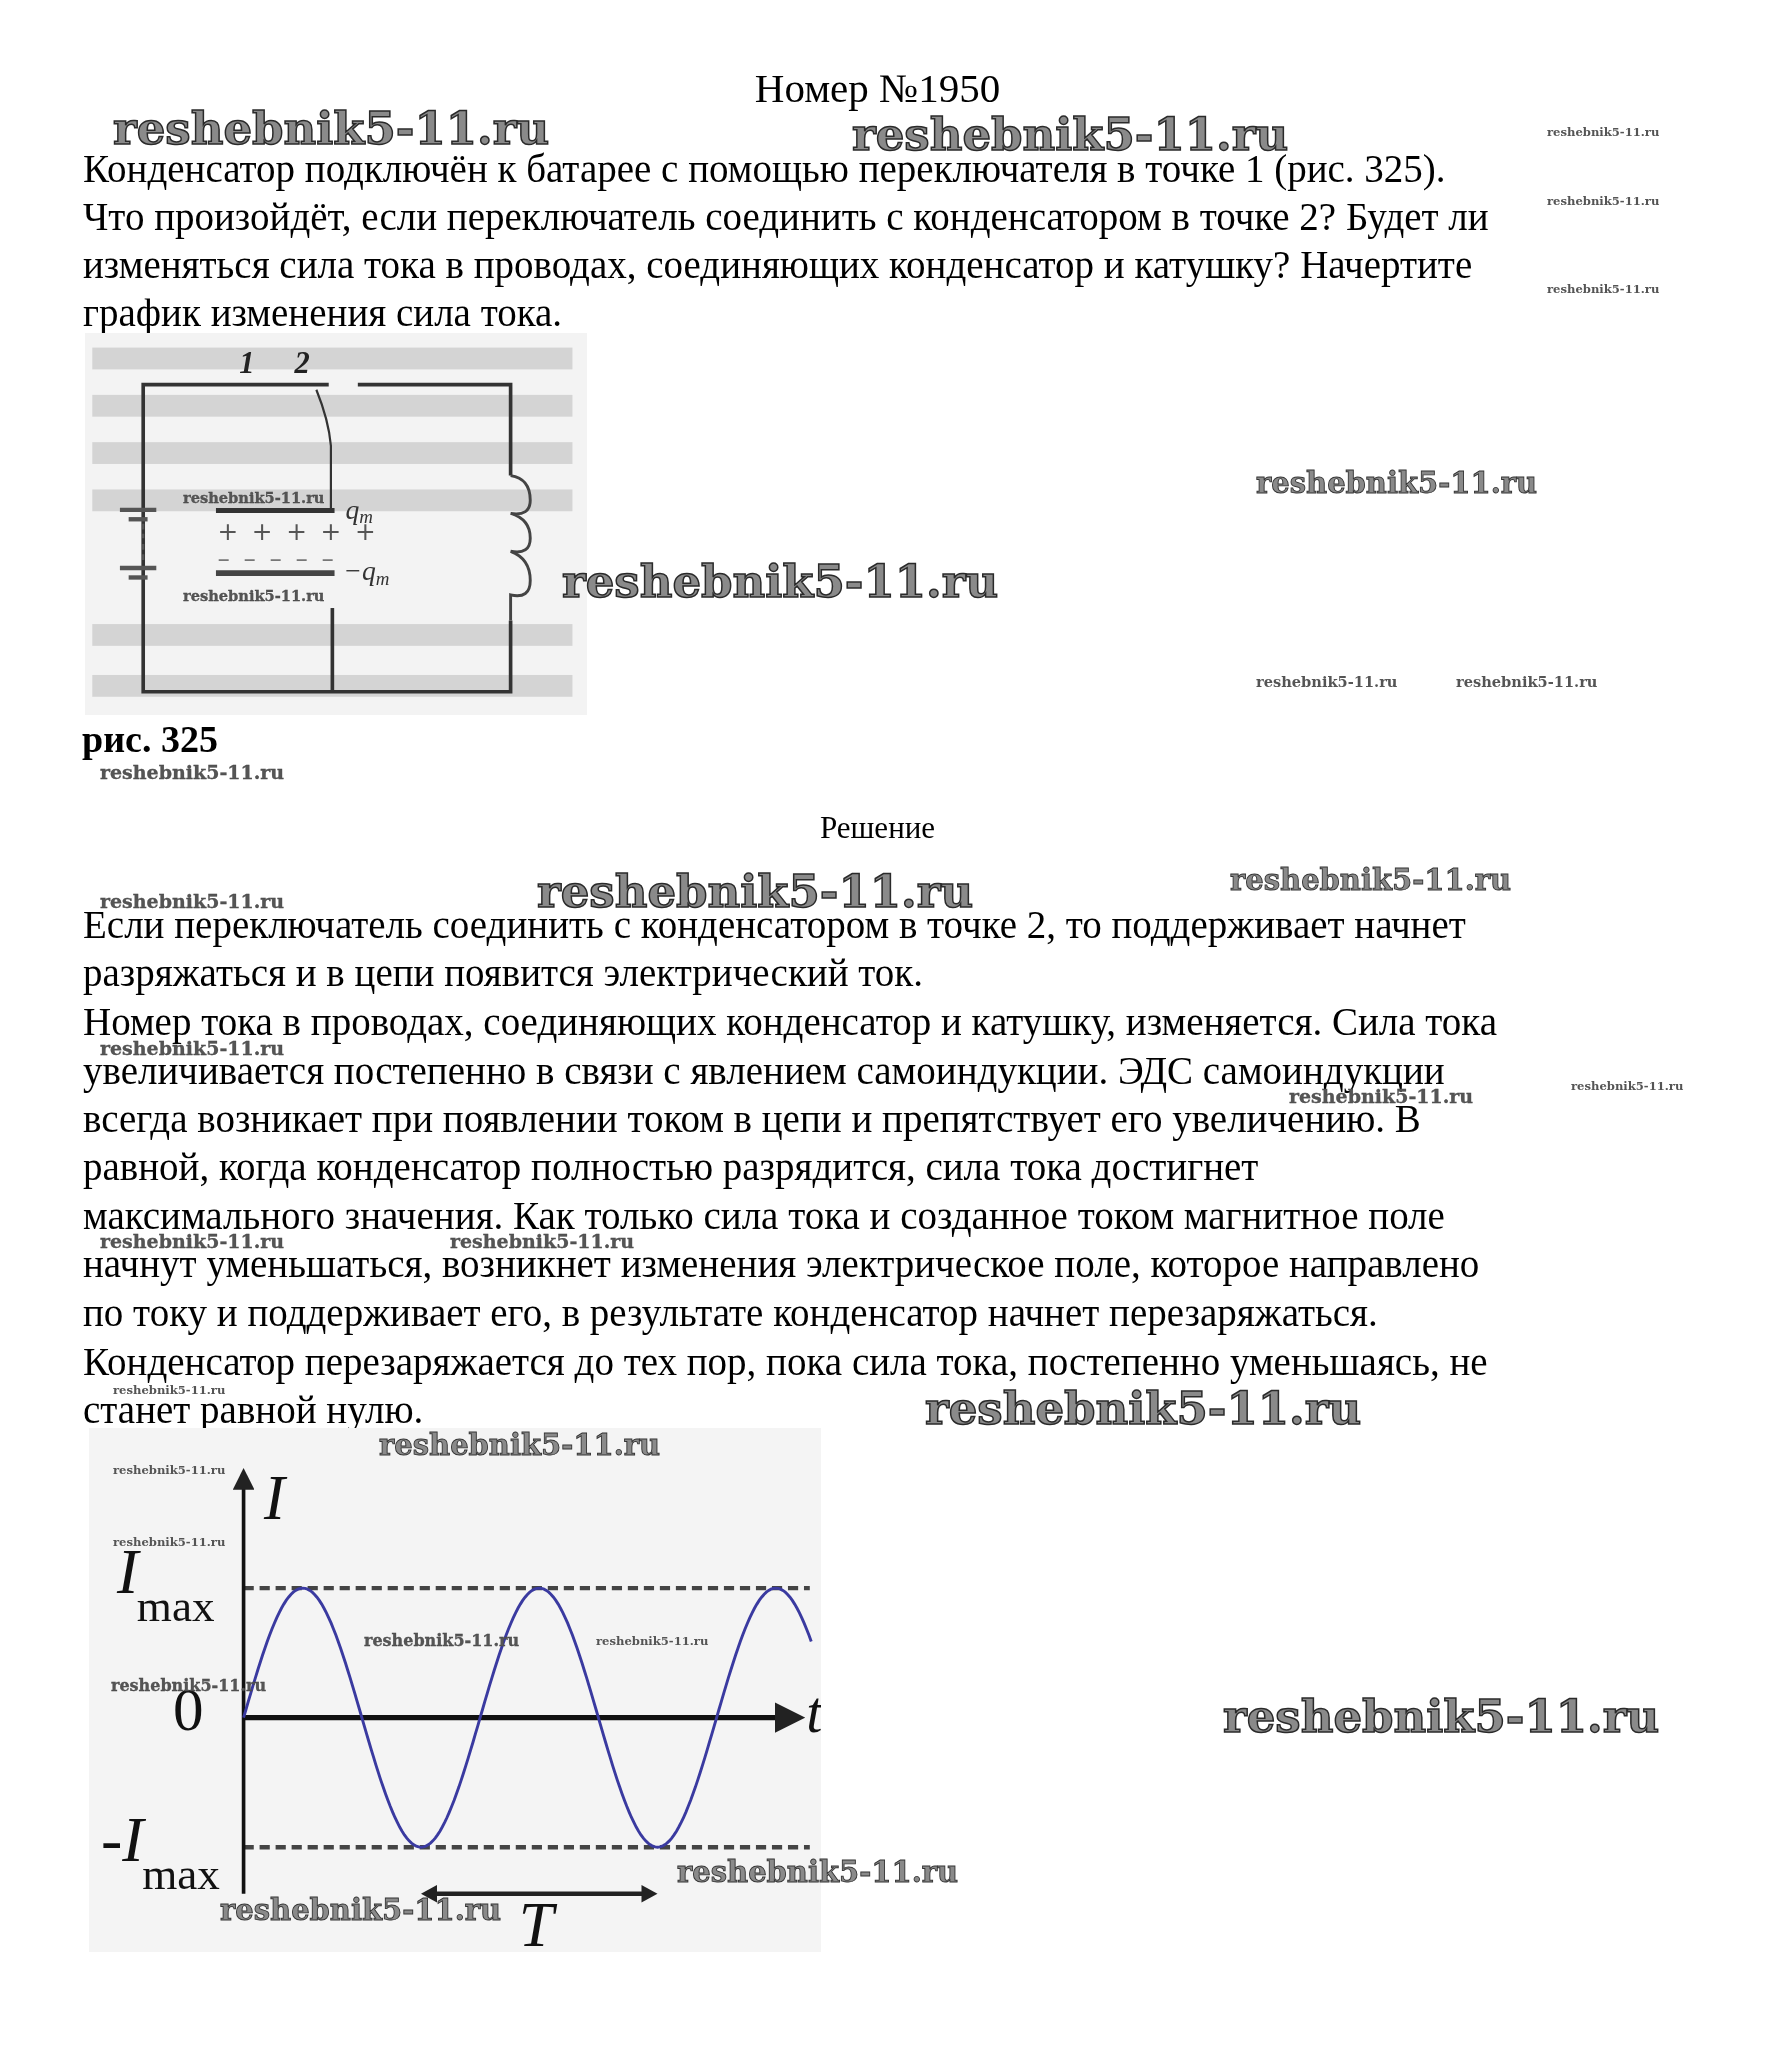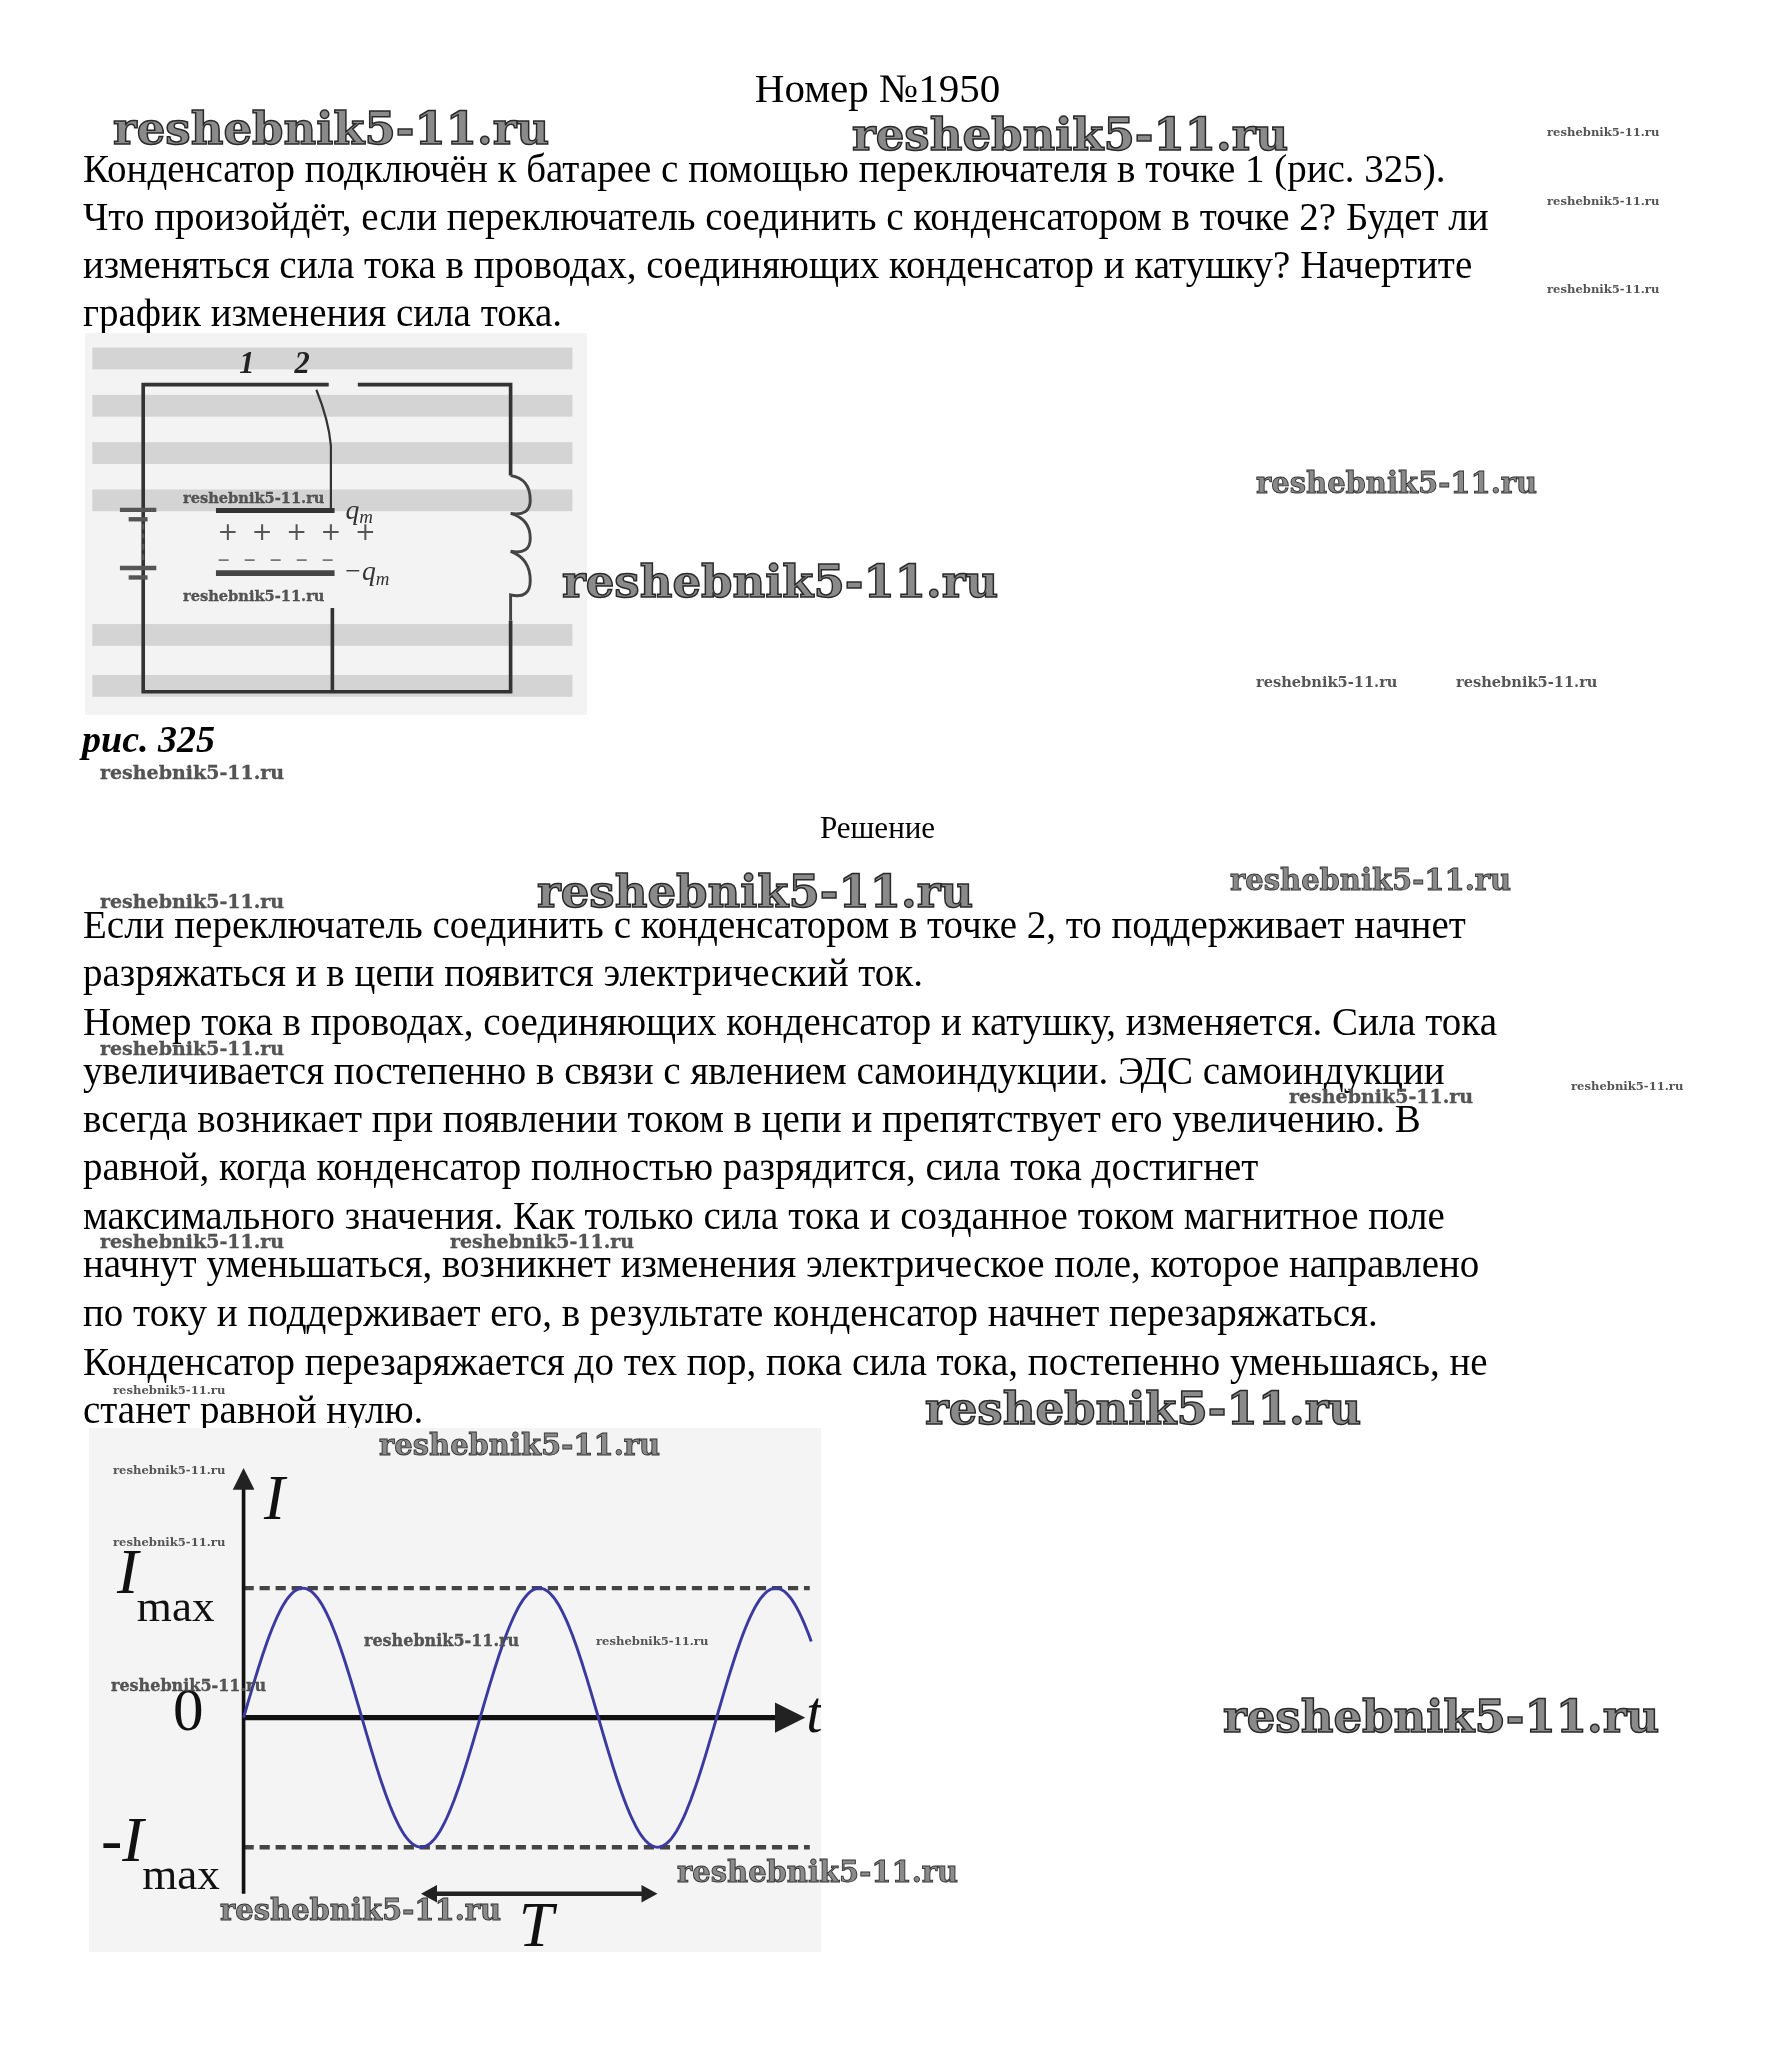--- a/index.html
+++ b/index.html
@@ -1,21 +1,21 @@
 <!DOCTYPE html>
 <html style="font-size:11.6px"><head>
 <meta charset="utf-8">
 <style>
   html, body { margin: 0; padding: 0; background: #ffffff; }
   body { width: 1776px; height: 2066px; position: relative; overflow: hidden;
          font-family: "Liberation Serif", "DejaVu Serif", serif; color: #000; }
   .abs { position: absolute; white-space: nowrap; }
   .title { font-size: 41px; top: 64px; left: 0; width: 1755px; text-align: center; }
   .line { font-size: 39px; left: 83px; line-height: 1; }
-  .caption { font-size: 38px; font-weight: bold; font-style: italic; left: 82px; top: 717px; }
+  .caption { font-size: 38px; font-weight: bold; left: 82px; top: 717px; }
   .heading { font-size: 31px; top: 810px; left: 0; width: 1755px; text-align: center; }
   .wm { font-family: "DejaVu Serif", serif; font-weight: bold; color: #6d6d6d;
         -webkit-text-stroke: 0.7px #333; letter-spacing: 0px; }
   .wm-big { font-size: 45px; color: #8a8a8a; -webkit-text-stroke: 1.5px #2a2a2a; }
   .wm-med { font-size: 29px; color: #8a8a8a; -webkit-text-stroke: 0.9px #333; }
   .wm-sm { font-size: 19px; color: #555; -webkit-text-stroke: 0.3px #444; }
   .wm-xs { font-size: 11.6px; color: #555; -webkit-text-stroke: 0; }
   .fig { position: absolute; }
   .fig svg { display: block; }
 </style>

